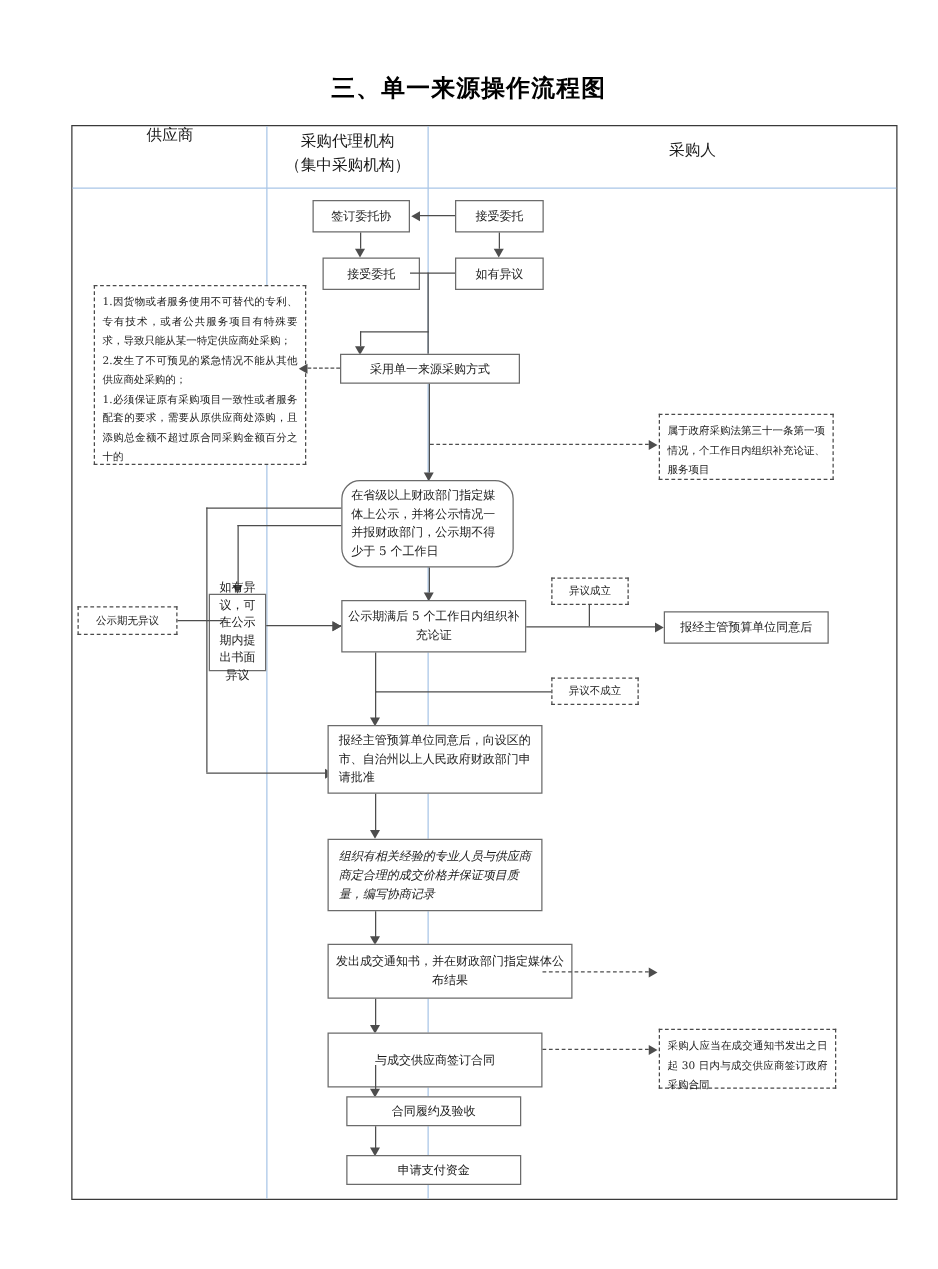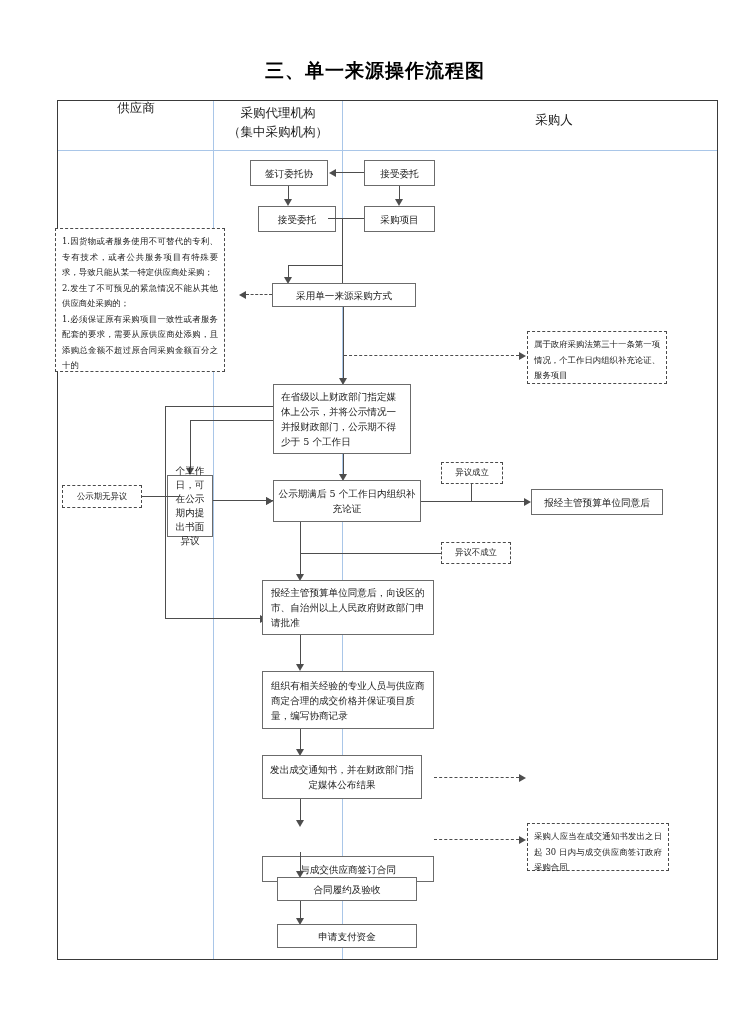--- a/index.html
+++ b/index.html
@@ -88,68 +88,68 @@
 
   <div class="box" style="left:250px;top:160px;width:78px;height:26px;">签订委托协</div>
 
   <div class="box" style="left:364px;top:160px;width:71px;height:26px;">接受委托</div>
 
   <div class="ln lnh" style="left:336px;top:172px;width:28px;"></div>
   <div class="arr arr-l" style="left:329px;top:168.5px;"></div>
 
   <div class="box" style="left:258px;top:206px;width:78px;height:26px;">接受委托</div>
 
-  <div class="box" style="left:364px;top:206px;width:71px;height:26px;">采购项目</div>
+  <div class="box" style="left:364px;top:206px;width:71px;height:26px;">如有异议</div>
 
   <div class="ln lnv" style="left:288px;top:186px;height:13px;"></div>
   <div class="arr arr-d" style="left:284.2px;top:199px;"></div>
 
   <div class="ln lnv" style="left:399px;top:186px;height:13px;"></div>
   <div class="arr arr-d" style="left:395.2px;top:199px;"></div>
 
   <div class="ln lnh" style="left:328px;top:218px;width:36px;"></div>
   <div class="ln lnv" style="left:342px;top:218px;height:66px;"></div>
   <div class="ln lnh" style="left:288px;top:265px;width:55px;"></div>
   <div class="ln lnv" style="left:288px;top:265px;height:12px;"></div>
   <div class="arr arr-d" style="left:284.2px;top:277px;"></div>
 
   <div class="box" style="left:272px;top:283px;width:144px;height:24px;text-align:center;">采用单一来源采购方式</div>
 
-  <div class="note" style="left:55px;top:228px;width:170px;height:144px;">
+  <div class="note" style="left:75px;top:228px;width:170px;height:144px;">
     <p>1.因货物或者服务使用不可替代的专利、专有技术，或者公共服务项目有特殊要求，导致只能从某一特定供应商处采购；</p>
     <p>2.发生了不可预见的紧急情况不能从其他供应商处采购的；</p>
     <p>1.必须保证原有采购项目一致性或者服务配套的要求，需要从原供应商处添购，且添购总金额不超过原合同采购金额百分之十的</p>
   </div>
 
   <div class="dh" style="left:246px;top:294px;width:26px;"></div>
   <div class="arr arr-l" style="left:239px;top:290.5px;"></div>
 
   <div class="note" style="left:527px;top:331px;width:140px;height:53px;">
     <p>属于政府采购法第三十一条第一项情况，个工作日内组织补充论证、服务项目</p>
   </div>
 
   <div class="dh" style="left:344px;top:355px;width:175px;"></div>
   <div class="arr arr-r" style="left:519px;top:351.5px;"></div>
 
   <div class="ln lnv" style="left:343px;top:307px;height:71px;"></div>
   <div class="arr arr-d" style="left:339.2px;top:378px;"></div>
 
-  <div class="box left" style="left:273px;top:384px;width:138px;height:70px;padding:4px 7px;">在省级以上财政部门指定媒体上公示，并将公示情况一并报财政部门，公示期不得少于 5 个工作日</div>
+  <div class="box left" style="left:273px;top:384px;width:138px;height:70px;padding:4px 7px;border-radius:15px;">在省级以上财政部门指定媒体上公示，并将公示情况一并报财政部门，公示期不得少于 5 个工作日</div>
 
   <div class="ln lnh" style="left:165px;top:406px;width:108px;"></div>
   <div class="ln lnv" style="left:165px;top:406px;height:212px;"></div>
   <div class="ln lnh" style="left:165px;top:618px;width:95px;"></div>
   <div class="arr arr-r" style="left:260px;top:614.5px;"></div>
 
   <div class="ln lnh" style="left:190px;top:420px;width:83px;"></div>
   <div class="ln lnv" style="left:190px;top:420px;height:50px;"></div>
   <div class="ln lnh" style="left:190px;top:470px;width:2px;"></div>
   <div class="arr arr-d" style="left:186.2px;top:468px;"></div>
 
-  <div class="box" style="left:167px;top:475px;width:46px;height:62px;line-height:14px;">个工作日，可在公示期内提出书面异议</div>
+  <div class="box" style="left:167px;top:475px;width:46px;height:62px;line-height:14px;">如有异议，可在公示期内提出书面异议</div>
 
   <div class="note center" style="left:62px;top:485px;width:80px;height:23px;">公示期无异议</div>
   <div class="ln lnh" style="left:142px;top:496px;width:39px;"></div>
 
   <div class="ln lnh" style="left:213px;top:500px;width:60px;"></div>
   <div class="arr arr-r" style="left:266px;top:496.5px;"></div>
 
   <div class="ln lnv" style="left:343px;top:454px;height:20px;"></div>
   <div class="arr arr-d" style="left:339.2px;top:474px;"></div>
 
@@ -168,34 +168,34 @@
   <div class="ln lnh" style="left:300px;top:553px;width:141px;"></div>
   <div class="ln lnv" style="left:300px;top:522px;height:32px;"></div>
   <div class="ln lnv" style="left:300px;top:553px;height:22px;"></div>
   <div class="arr arr-d" style="left:296.2px;top:574px;"></div>
 
   <div class="box left" style="left:262px;top:580px;width:172px;height:55px;padding:4px 8px;">报经主管预算单位同意后，向设区的市、自治州以上人民政府财政部门申请批准</div>
 
   <div class="ln lnv" style="left:300px;top:635px;height:30px;"></div>
   <div class="arr arr-d" style="left:296.2px;top:664px;"></div>
 
-  <div class="box left" style="left:262px;top:671px;width:172px;height:58px;padding:4px 8px;">组织有相关经验的专业人员与供应商商定合理的成交价格并保证项目质量，编写协商记录</div>
+  <div class="box left" style="left:262px;top:671px;width:172px;height:58px;padding:4px 8px;font-style:italic;">组织有相关经验的专业人员与供应商商定合理的成交价格并保证项目质量，编写协商记录</div>
 
   <div class="ln lnv" style="left:300px;top:729px;height:21px;"></div>
   <div class="arr arr-d" style="left:296.2px;top:749px;"></div>
 
-  <div class="box" style="left:262px;top:755px;width:160px;height:44px;">发出成交通知书，并在财政部门指定媒体公布结果</div>
+  <div class="box" style="left:262px;top:755px;width:196px;height:44px;">发出成交通知书，并在财政部门指定媒体公布结果</div>
 
   <div class="dh" style="left:434px;top:777px;width:85px;"></div>
   <div class="arr arr-r" style="left:519px;top:773.5px;"></div>
 
   <div class="ln lnv" style="left:300px;top:799px;height:22px;"></div>
   <div class="arr arr-d" style="left:296.2px;top:820px;"></div>
 
-  <div class="box" style="left:262px;top:856px;width:172px;height:26px;">与成交供应商签订合同</div>
+  <div class="box" style="left:262px;top:826px;width:172px;height:44px;">与成交供应商签订合同</div>
 
   <div class="note" style="left:527px;top:823px;width:142px;height:48px;">
     <p>采购人应当在成交通知书发出之日起 30 日内与成交供应商签订政府采购合同</p>
   </div>
   <div class="dh" style="left:434px;top:839px;width:85px;"></div>
   <div class="arr arr-r" style="left:519px;top:835.5px;"></div>
 
   <div class="ln lnv" style="left:300px;top:852px;height:20px;"></div>
   <div class="arr arr-d" style="left:296.2px;top:871px;"></div>
 

